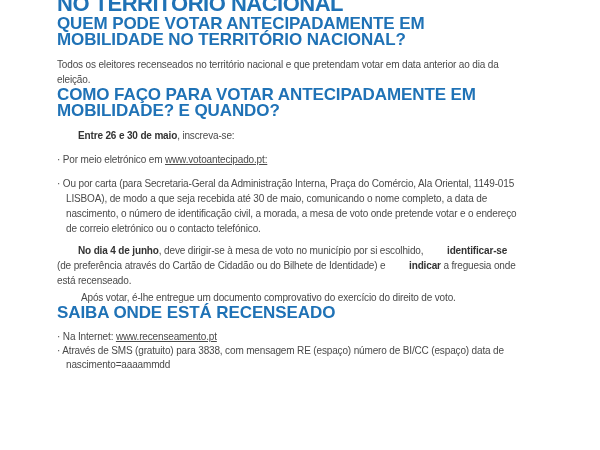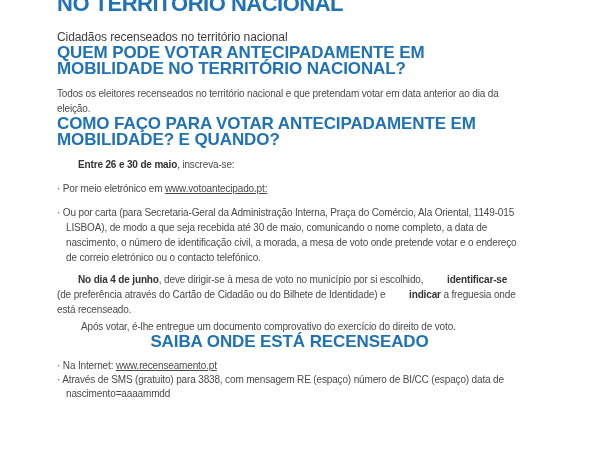--- a/index.html
+++ b/index.html
@@ -40,21 +40,21 @@
   h2.sec-heading {
     color: var(--heading-color);
     font-size: 17px;
     line-height: 16px;
     font-weight: bold;
     letter-spacing: -0.1px;
     margin: 0;
   }
   .h-who   { margin-top: 38px; }
   .h-how   { margin-top: 14px; }
-  .h-where { margin-top: 18px; text-align: center; }
+  .h-where { margin-top: 18px; }
   p.body-text {
     font-size: 10px;
     line-height: 15px;
     color: var(--text-color);
     letter-spacing: -0.15px;
     margin: 9px 0 0 0;
   }
   p.bullet {
     padding-left: 9px;
     text-indent: -9px;
@@ -66,21 +66,20 @@
   .b { font-weight: bold; color: var(--bold-color); padding-left: 21px; }
   .link { text-decoration: underline; color: var(--text-color); cursor: pointer; }
 </style>
 </head>
 <body>
 
 <div class="doc">
 
   <h1 class="page-title">NO TERRITÓRIO NACIONAL</h1>
 
-  <p class="subtitle">Cidadãos recenseados no território nacional</p>
 
   <h2 class="sec-heading h-who">QUEM PODE VOTAR ANTECIPADAMENTE EM MOBILIDADE NO TERRITÓRIO NACIONAL?</h2>
 
   <p class="body-text">Todos os eleitores recenseados no território nacional e que pretendam votar em data anterior ao dia da eleição.</p>
 
   <h2 class="sec-heading h-how">COMO FAÇO PARA VOTAR ANTECIPADAMENTE EM MOBILIDADE? E QUANDO?</h2>
 
   <p class="body-text"><span class="b">Entre 26 e 30 de maio</span><span>, inscreva-se:</span></p>
 
   <p class="body-text bullet"><span>· Por meio eletrónico em </span><span class="link">www.votoantecipado.pt:</span></p>

